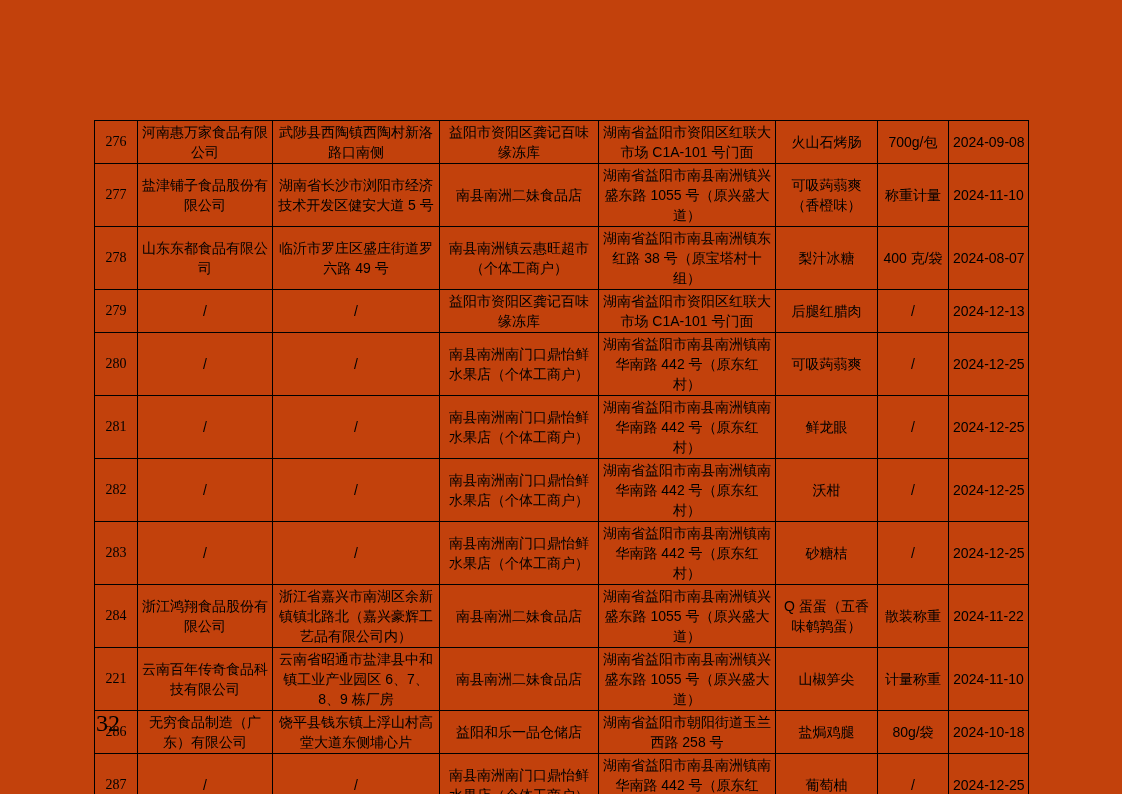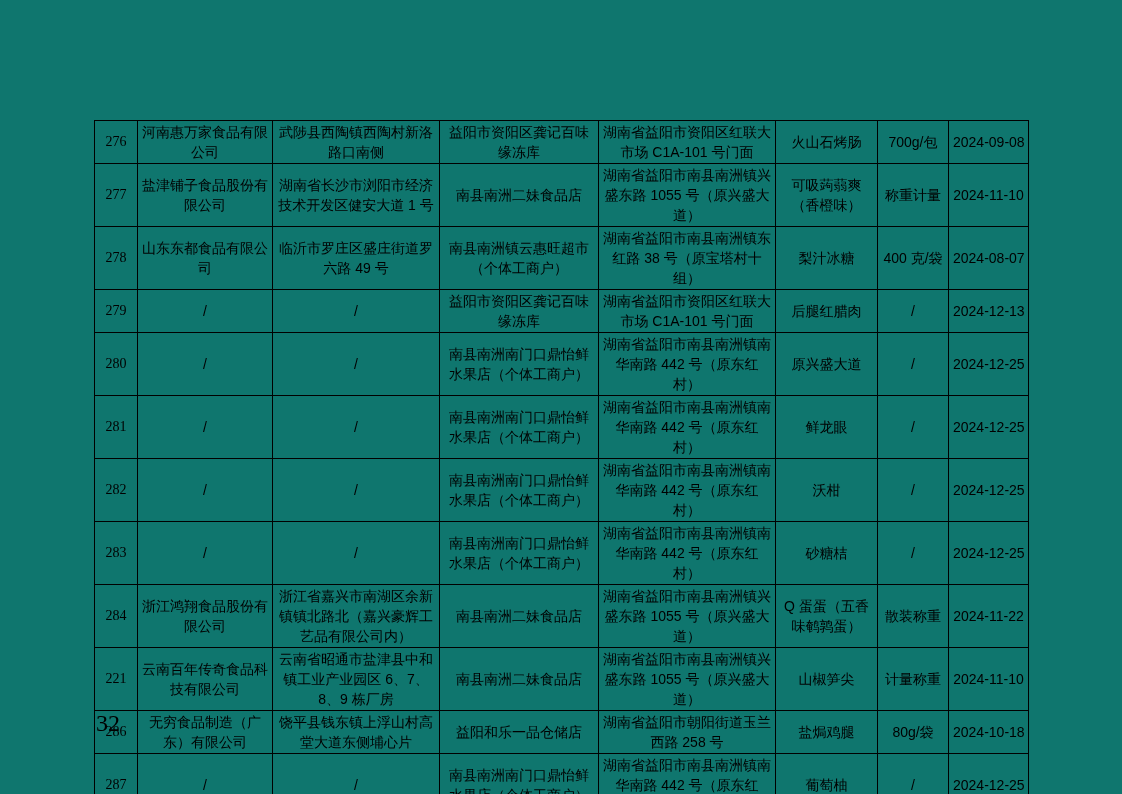--- a/index.html
+++ b/index.html
@@ -6,21 +6,21 @@
   body {
     width: 1122px; height: 794px;
     background: #ffffff;
     position: relative;
     overflow: hidden;
     font-family: "Liberation Serif", "DejaVu Serif", serif;
     color: #000;
   }
   .sheet {
     position: absolute; inset: 0;
-    background: #0f766e;
+    background: #c2410c;
   }
   table.sampling {
     position: absolute;
     left: 94px; top: 120px;
     width: 934px;
     border-collapse: collapse;
     table-layout: fixed;
   }
   table.sampling td {
     border: 1px solid #000;
@@ -75,21 +75,21 @@
           <td class="c-text">武陟县西陶镇西陶村新洛路口南侧</td>
           <td class="c-text">益阳市资阳区龚记百味缘冻库</td>
           <td class="c-text">湖南省益阳市资阳区红联大市场 C1A-101 号门面</td>
           <td class="c-text">火山石烤肠</td>
           <td class="c-text">700g/包</td>
           <td class="c-date">2024-09-08</td>
         </tr>
         <tr style="height: 40px;">
           <td class="c-no">277</td>
           <td class="c-text">盐津铺子食品股份有限公司</td>
-          <td class="c-text">湖南省长沙市浏阳市经济技术开发区健安大道 1 号</td>
+          <td class="c-text">湖南省长沙市浏阳市经济技术开发区健安大道 5 号</td>
           <td class="c-text">南县南洲二妹食品店</td>
           <td class="c-text">湖南省益阳市南县南洲镇兴盛东路 1055 号（原兴盛大道）</td>
           <td class="c-text">可吸蒟蒻爽（香橙味）</td>
           <td class="c-text">称重计量</td>
           <td class="c-date">2024-11-10</td>
         </tr>
         <tr style="height: 41px;">
           <td class="c-no">278</td>
           <td class="c-text">山东东都食品有限公司</td>
           <td class="c-text">临沂市罗庄区盛庄街道罗六路 49 号</td>
@@ -108,21 +108,21 @@
           <td class="c-text">后腿红腊肉</td>
           <td class="c-text">/</td>
           <td class="c-date">2024-12-13</td>
         </tr>
         <tr style="height: 40px;">
           <td class="c-no">280</td>
           <td class="c-text">/</td>
           <td class="c-text">/</td>
           <td class="c-text">南县南洲南门口鼎怡鲜水果店（个体工商户）</td>
           <td class="c-text">湖南省益阳市南县南洲镇南华南路 442 号（原东红村）</td>
-          <td class="c-text">原兴盛大道</td>
+          <td class="c-text">可吸蒟蒻爽</td>
           <td class="c-text">/</td>
           <td class="c-date">2024-12-25</td>
         </tr>
         <tr style="height: 40px;">
           <td class="c-no">281</td>
           <td class="c-text">/</td>
           <td class="c-text">/</td>
           <td class="c-text">南县南洲南门口鼎怡鲜水果店（个体工商户）</td>
           <td class="c-text">湖南省益阳市南县南洲镇南华南路 442 号（原东红村）</td>
           <td class="c-text">鲜龙眼</td>

